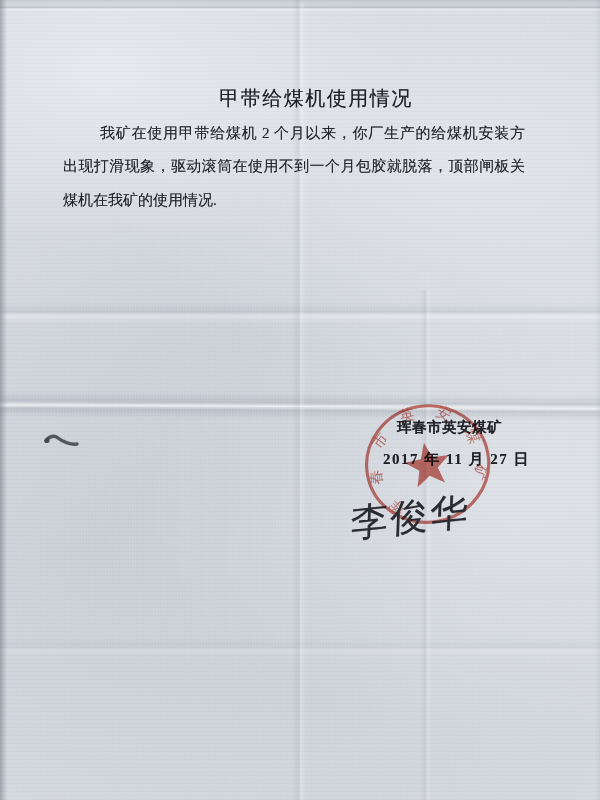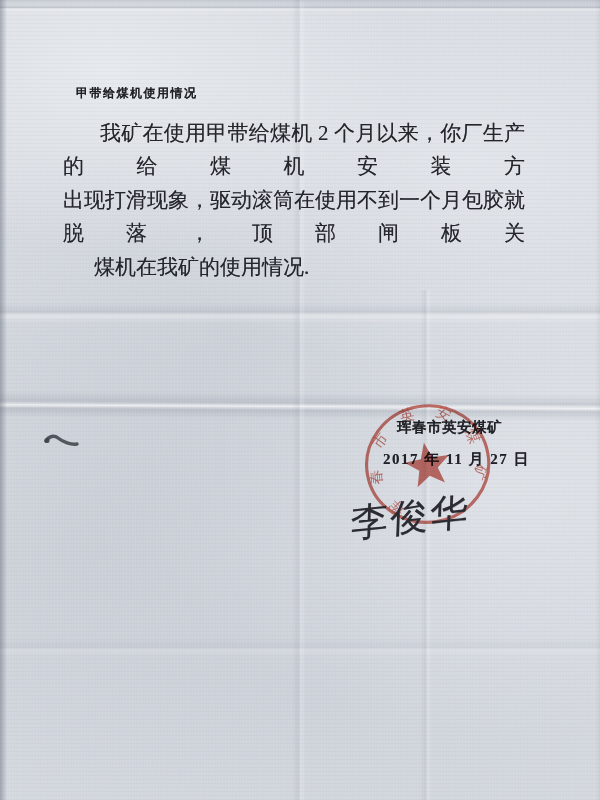--- a/index.html
+++ b/index.html
@@ -43,31 +43,31 @@
     background:linear-gradient(180deg, rgba(0,0,0,0) 0, rgba(104,112,128,.18) 38%, rgba(255,255,255,.6) 52%, rgba(108,116,130,.2) 66%, rgba(0,0,0,0) 100%);}
   .crease.h-low   {top:638px;height:18px;
     background:linear-gradient(180deg, rgba(0,0,0,0) 0, rgba(118,126,140,.08) 50%, rgba(255,255,255,.18) 70%, rgba(0,0,0,0) 100%);}
   .crease.v1{top:0;left:292px;width:14px;height:800px;
     background:linear-gradient(90deg, rgba(0,0,0,0) 0, rgba(116,124,138,.12) 45%, rgba(255,255,255,.22) 65%, rgba(0,0,0,0) 100%);}
   .crease.v2{top:290px;left:420px;width:12px;height:510px;
     background:linear-gradient(90deg, rgba(0,0,0,0) 0, rgba(116,124,138,.11) 45%, rgba(255,255,255,.2) 65%, rgba(0,0,0,0) 100%);}
   
   .doc-title{
     position:absolute;top:85px;left:76px;width:480px;z-index:5;
-    text-align:left;font-size:12px;font-weight:bold;letter-spacing:1.5px;
+    text-align:center;font-size:20px;font-weight:normal;letter-spacing:1.5px;
     color:#1e2026;text-shadow:0 0 .6px rgba(30,32,38,.55);
   }
   .doc-body{
     position:absolute;top:117px;left:63px;width:462px;z-index:5;
-    font-size:21px;line-height:33.4px;color:#24262c;
+    font-size:15px;line-height:33.4px;color:#24262c;
     text-shadow:0 0 .5px rgba(36,38,44,.5);
   }
   .doc-body .line{text-align:justify;text-align-last:justify;}
   .doc-body .line:first-child{text-indent:37px;}
-  .doc-body .line:last-child{text-align-last:left;margin-left:31px;}
+  .doc-body .line:last-child{text-align-last:left;}
   .issuer{
     position:absolute;top:418px;left:397px;z-index:7;
     font-size:14.5px;font-weight:600;letter-spacing:.5px;color:#1f2126;
     text-shadow:0 0 .5px rgba(31,33,38,.5);
   }
   .date{
     position:absolute;top:450px;left:383px;z-index:7;
     font-size:15px;font-weight:700;letter-spacing:1.5px;color:#1f2126;
     text-shadow:0 0 .5px rgba(31,33,38,.5);
   }

